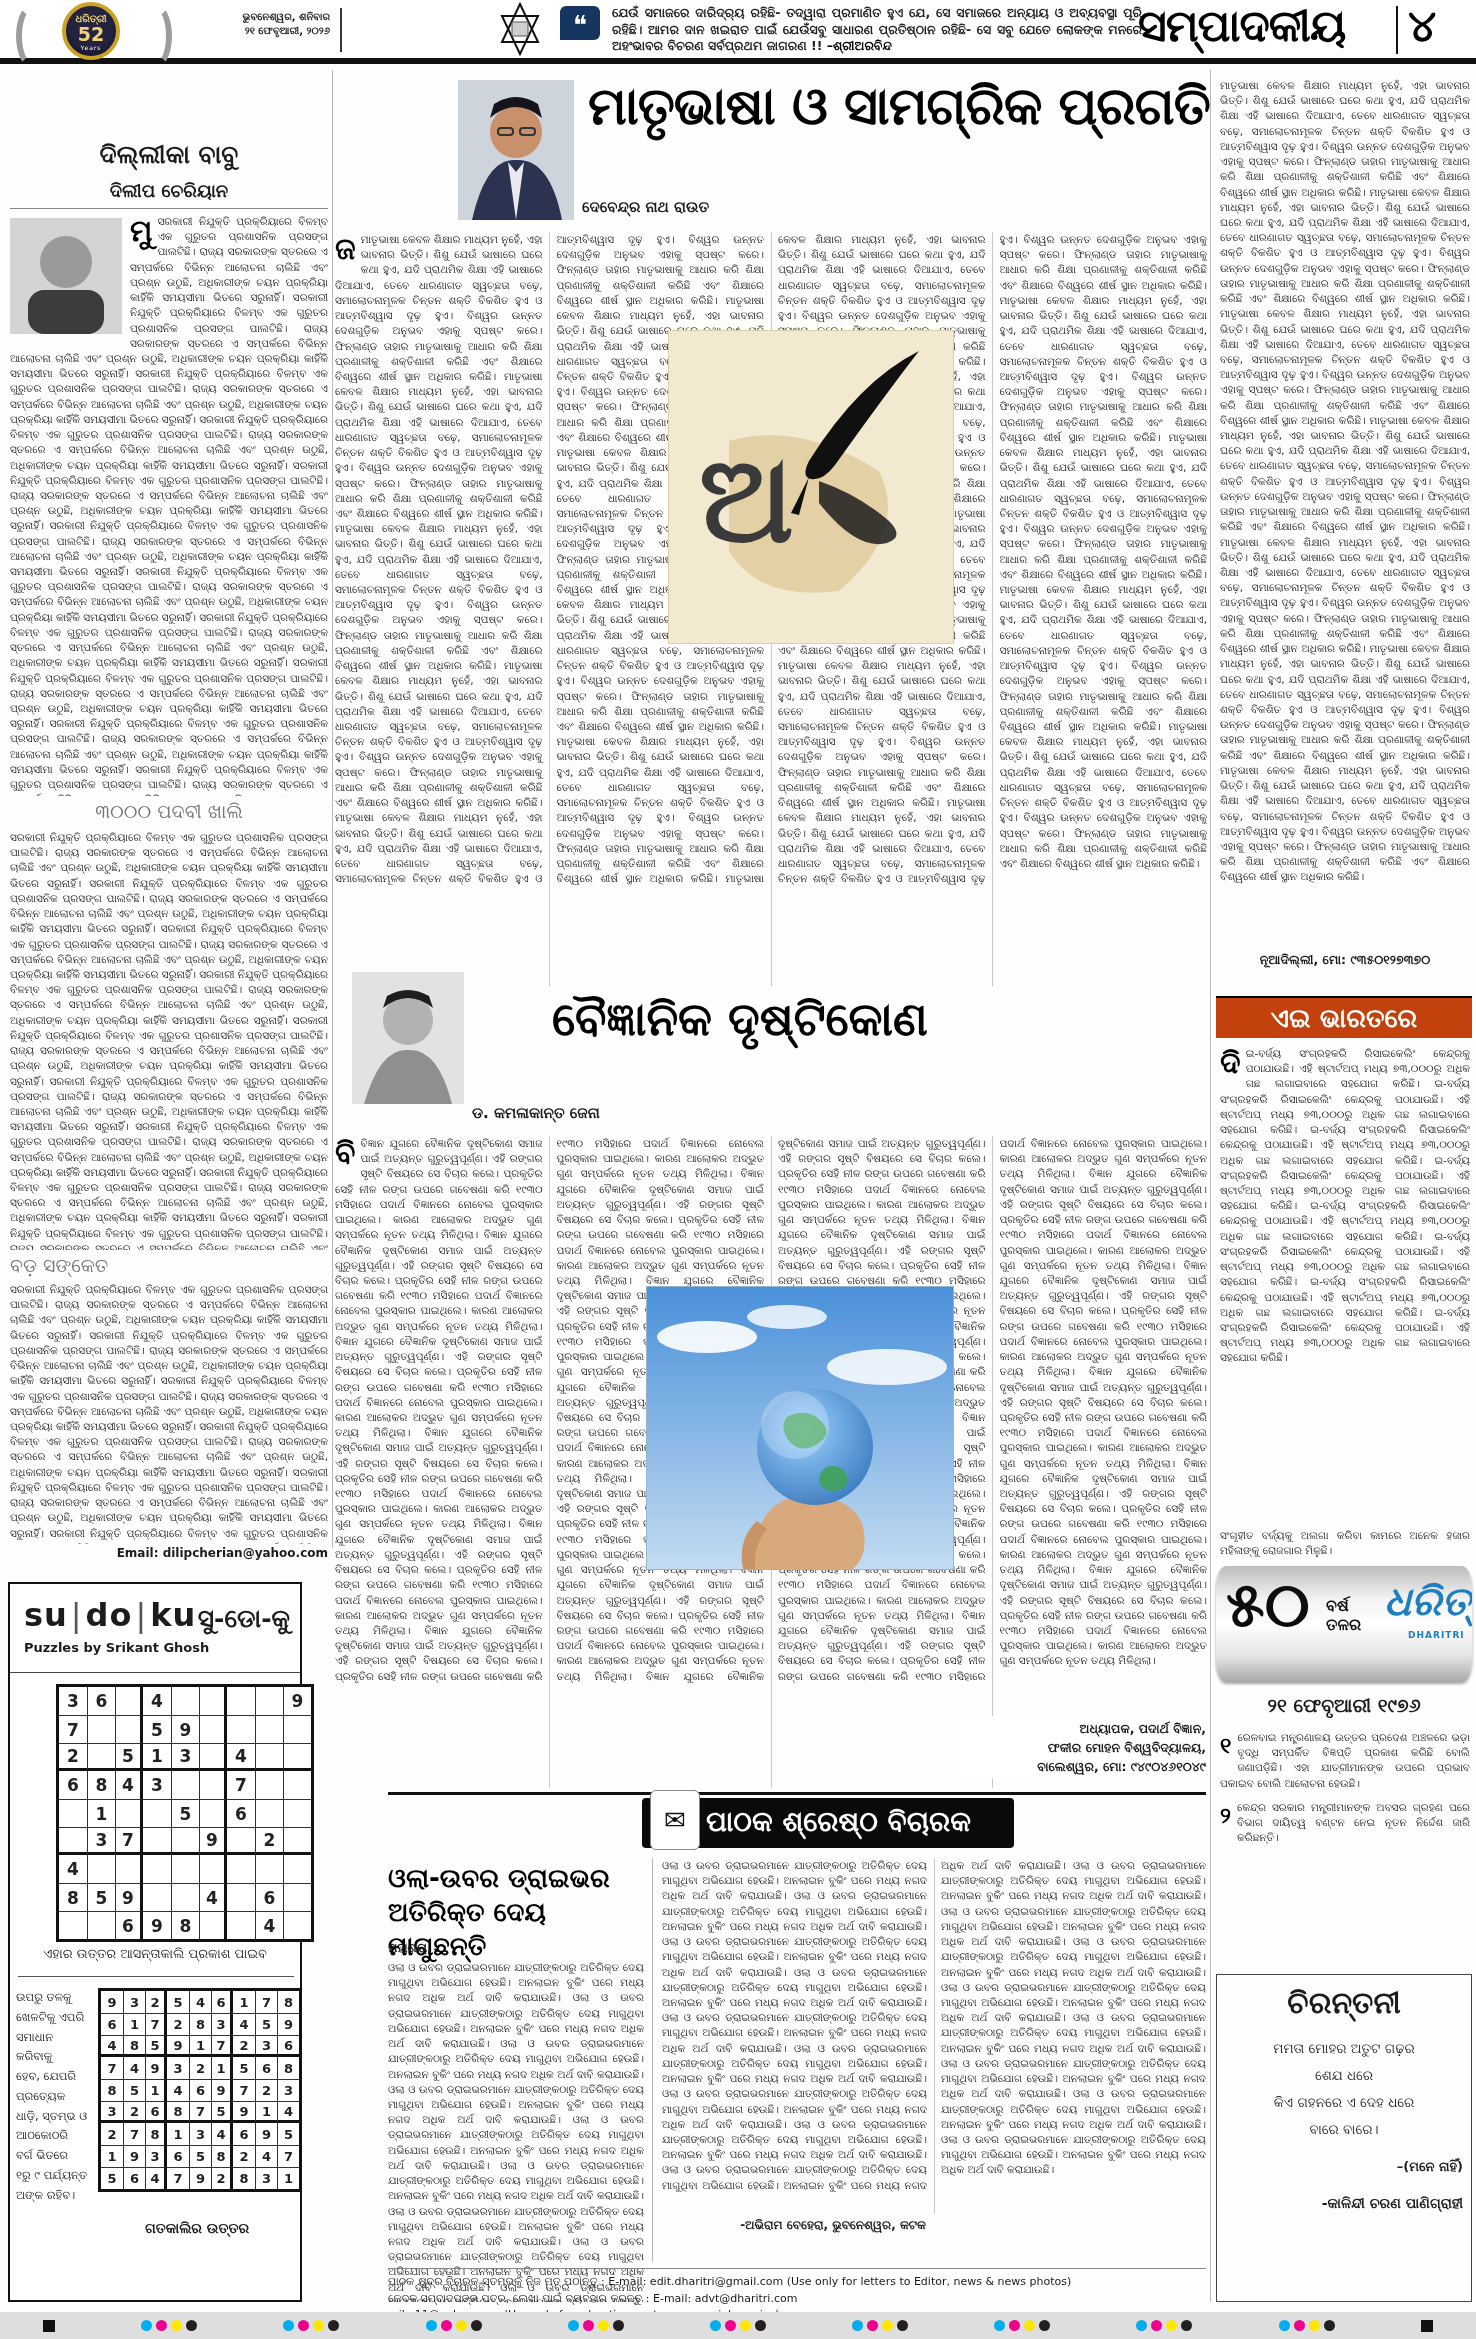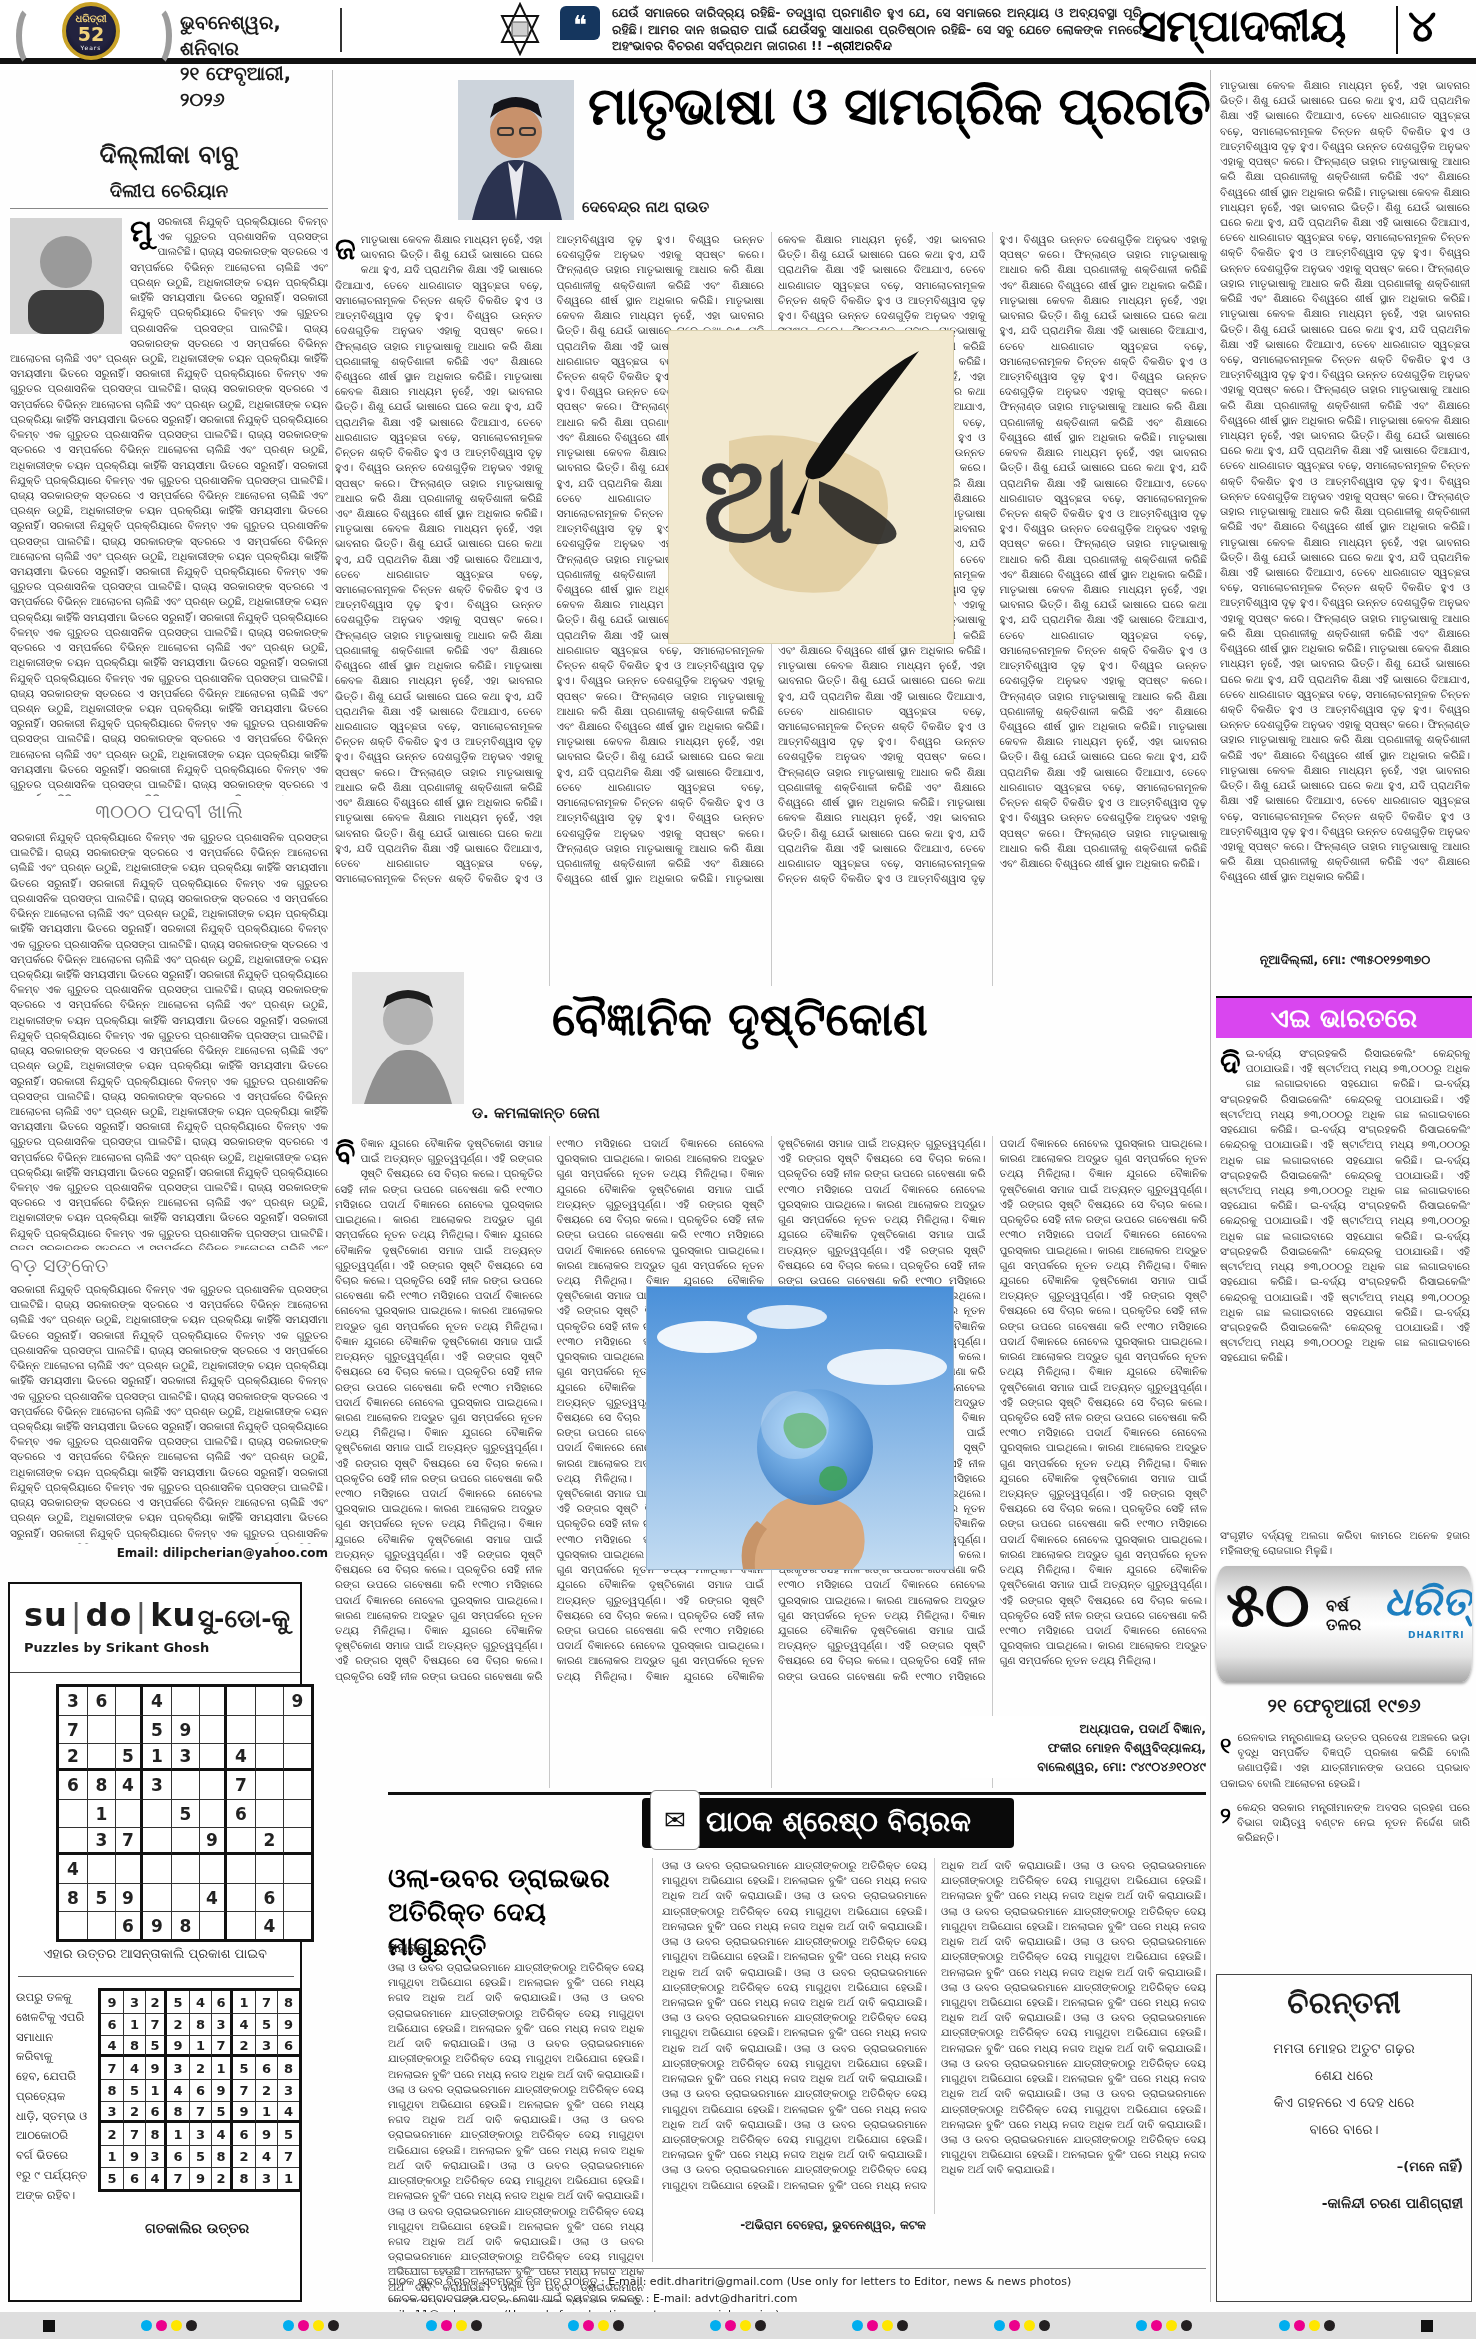--- a/index.html
+++ b/index.html
@@ -11,21 +11,21 @@
   .logo-wrap{left:16px;top:2px;width:156px;height:56px;}
   .logo-arc{position:absolute;top:2px;width:26px;height:52px;border:6px solid #9c9c9c;border-radius:50%;}
   .logo-arc.l{left:0;border-right:none;border-top-color:transparent;border-bottom-color:transparent;}
   .logo-arc.r{right:0;border-left:none;border-top-color:transparent;border-bottom-color:transparent;}
   .logo-circle{position:absolute;left:46px;top:0;width:58px;height:58px;border-radius:50%;
       background:radial-gradient(circle at 50% 40%,#23233f 55%,#0d0d22 100%);
       border:4px solid #c9a227;box-sizing:border-box;text-align:center;color:#fff;}
   .logo-paper{font-size:10px;color:#f1d27a;font-weight:bold;margin-top:7px;}
   .logo-years{font-size:19px;font-weight:800;color:#f1d27a;line-height:1;}
   .logo-years-label{font-size:6px;color:#fff;letter-spacing:1px;}
-  .dateline{left:180px;top:10px;width:150px;text-align:left;font-weight:bold;font-size:19px;line-height:1.35;}
+  .dateline{left:180px;top:10px;width:150px;text-align:right;font-weight:bold;font-size:10px;line-height:1.35;}
   .mast-div{left:340px;top:8px;width:2px;height:44px;background:#333;}
   .star-icon{left:492px;top:2px;}
   .quote-badge{left:560px;top:6px;width:40px;height:34px;background:#15365e;border-radius:6px 6px 6px 0;
       color:#fff;font-size:26px;text-align:center;line-height:38px;}
   .mast-quote{left:612px;top:5px;width:530px;font-size:12.5px;font-weight:bold;color:#222;line-height:1.33;text-align:justify;}
   .mast-quote b{color:#000;}
   .section-title{left:1138px;top:0px;width:250px;font-size:44px;font-weight:800;color:#000;letter-spacing:-1px;}
   .page-num-div{left:1396px;top:6px;width:2px;height:48px;background:#111;}
   .page-num{left:1408px;top:0px;font-size:44px;font-weight:800;color:#000;}
   
@@ -72,21 +72,21 @@
   .h-sci{left:552px;top:992px;width:560px;font-size:46px;font-weight:800;white-space:nowrap;color:#000;}
   .photo3{left:352px;top:972px;width:112px;height:132px;}
   .byline-sci{left:472px;top:1104px;width:220px;font-size:15px;font-weight:bold;}
   .sci-cols{left:335px;top:1136px;width:872px;height:652px;column-count:4;column-gap:14px;column-rule:1px solid #c9c9c9;}
   .earth-img{left:646px;top:1286px;width:306px;height:282px;border:1px solid #9ab4cc;}
   .sci-signoff{left:960px;top:1716px;width:240px;background:#fff;text-align:right;font-size:12.5px;font-weight:bold;line-height:1.5;padding:4px 0 2px 6px;}
   
   .side-rule{left:1210px;top:70px;height:2232px;}
   .side-top{left:1220px;top:78px;width:250px;height:872px;}
   .side-signoff{left:1220px;top:952px;width:250px;text-align:center;font-size:12.5px;font-weight:bold;}
-  .eka-box{left:1216px;top:996px;width:256px;height:40px;background:#d946ef;color:#fff;text-align:center;
+  .eka-box{left:1216px;top:996px;width:256px;height:40px;background:#c2410c;color:#fff;text-align:center;
            font-size:26px;font-weight:800;line-height:40px;border-top:2px solid #000;}
   .eka-body{left:1220px;top:1046px;width:250px;height:478px;}
   .eka-close{left:1220px;top:1528px;width:250px;font-size:10.5px;}
   .ribbon{left:1216px;top:1566px;width:256px;height:116px;background:linear-gradient(180deg,#bdbdbd,#f2f2f2 28%,#ffffff 50%,#e3e3e3 78%,#a8a8a8);
           border-radius:10px/22px;box-shadow:0 2px 3px rgba(0,0,0,.35);overflow:hidden;}
   .rib-num{position:absolute;left:10px;top:8px;font-size:62px;font-weight:800;color:#0d0d0d;line-height:1;}
   .rib-label{position:absolute;left:110px;top:30px;width:58px;font-size:16px;font-weight:800;color:#111;line-height:1.2;}
   .rib-brand{position:absolute;left:168px;top:12px;font-size:40px;font-weight:800;color:#1e7fc0;font-style:italic;}
   .rib-brand-en{position:absolute;left:192px;top:64px;font-size:9px;font-weight:bold;color:#1e7fc0;letter-spacing:1px;}
   .fifty-date{left:1216px;top:1694px;width:256px;text-align:center;font-size:19px;font-weight:800;}

